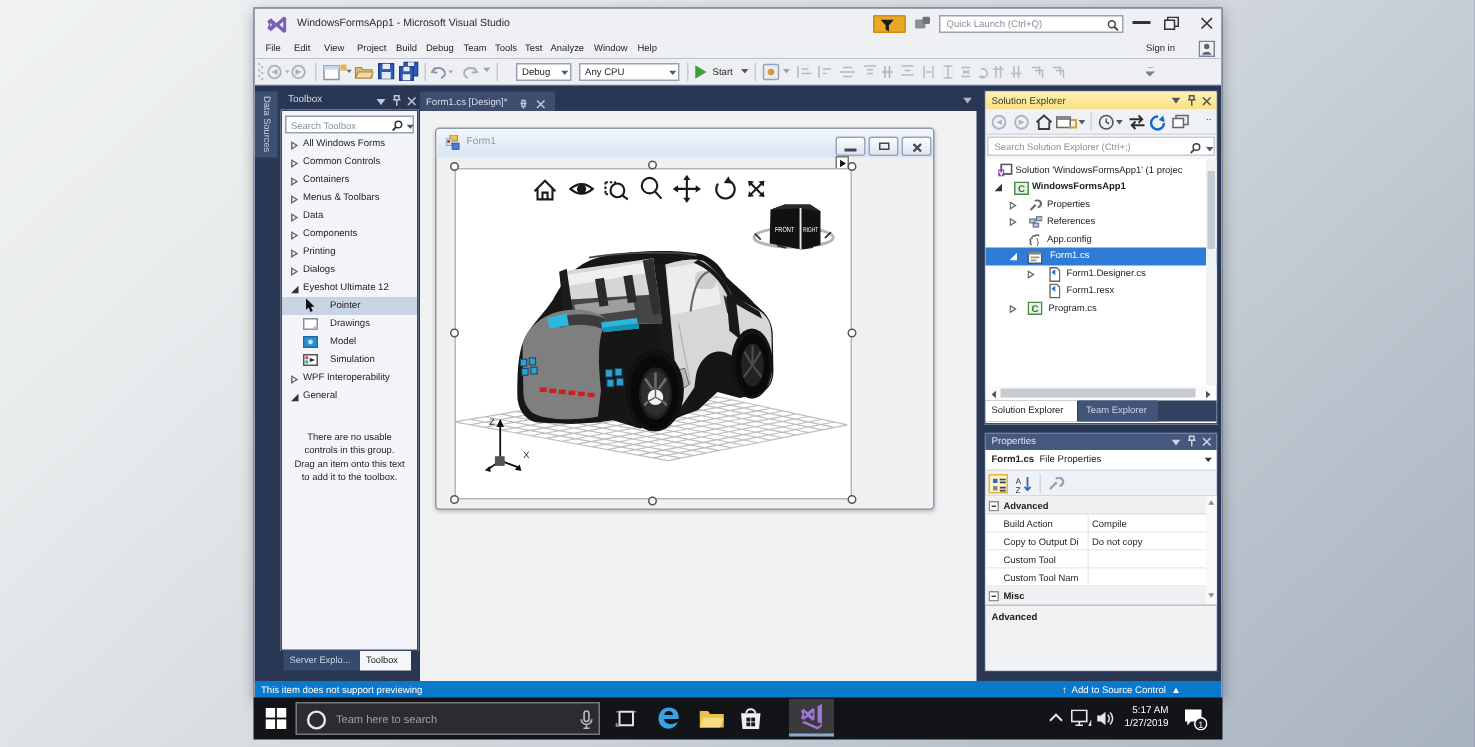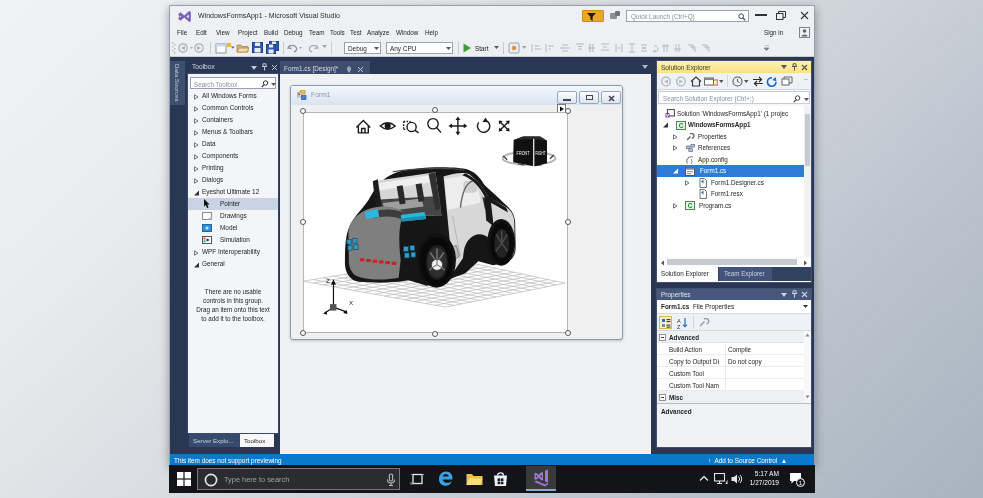--- a/index.html
+++ b/index.html
@@ -763,21 +763,21 @@
         <rect x="0" y="0" width="6.4" height="6.4"></rect>
         <rect x="7.6" y="0" width="6.4" height="6.4"></rect>
         <rect x="0" y="7.6" width="6.4" height="6.4"></rect>
         <rect x="7.6" y="7.6" width="6.4" height="6.4"></rect>
       </g>
     </svg>
   <div class="abs" style="left:28px;top:3px;width:203px;height:22px;background:#2b2c30;border:1px solid #77787c;">
     <svg class="abs" style="left:6px;top:4px" width="14" height="14" viewBox="0 0 14 14">
         <circle cx="7" cy="7" r="5.6" fill="none" stroke="#e8e8ea" stroke-width="1.6"></circle>
       </svg>
-    <div class="t" style="left:26px;top:6px;font-size:7.4px;color:#9fa1a6;">Type here to search</div>
+    <div class="t" style="left:26px;top:6px;font-size:7.4px;color:#9fa1a6;">Team here to search</div>
     <svg class="abs" style="left:188px;top:4px" width="10" height="14" viewBox="0 0 10 14">
         <rect x="3.4" y="1" width="3.2" height="7" rx="1.6" fill="none" stroke="#b9babe" stroke-width="1.1"></rect>
         <path d="M1.5,6.5 a3.5,3.5 0 0 0 7,0 M5,10 L5,12.5 M3,12.5 L7,12.5" fill="none" stroke="#b9babe" stroke-width="1.1"></path>
       </svg>
   </div>
   <svg class="abs" style="left:241px;top:7px" width="15" height="14" viewBox="0 0 15 14">
       <rect x="3" y="2.5" width="9" height="9" fill="none" stroke="#e6e6e8" stroke-width="1.3"></rect>
       <path d="M1,10 L1,12 L3,12 M12,2.5 L14,2.5 M1,2.5 L3,2.5" fill="none" stroke="#9a9b9e" stroke-width="1.1"></path>
     </svg>
   <svg class="abs" style="left:268px;top:5px" width="17" height="17" viewBox="0 0 17 17">

